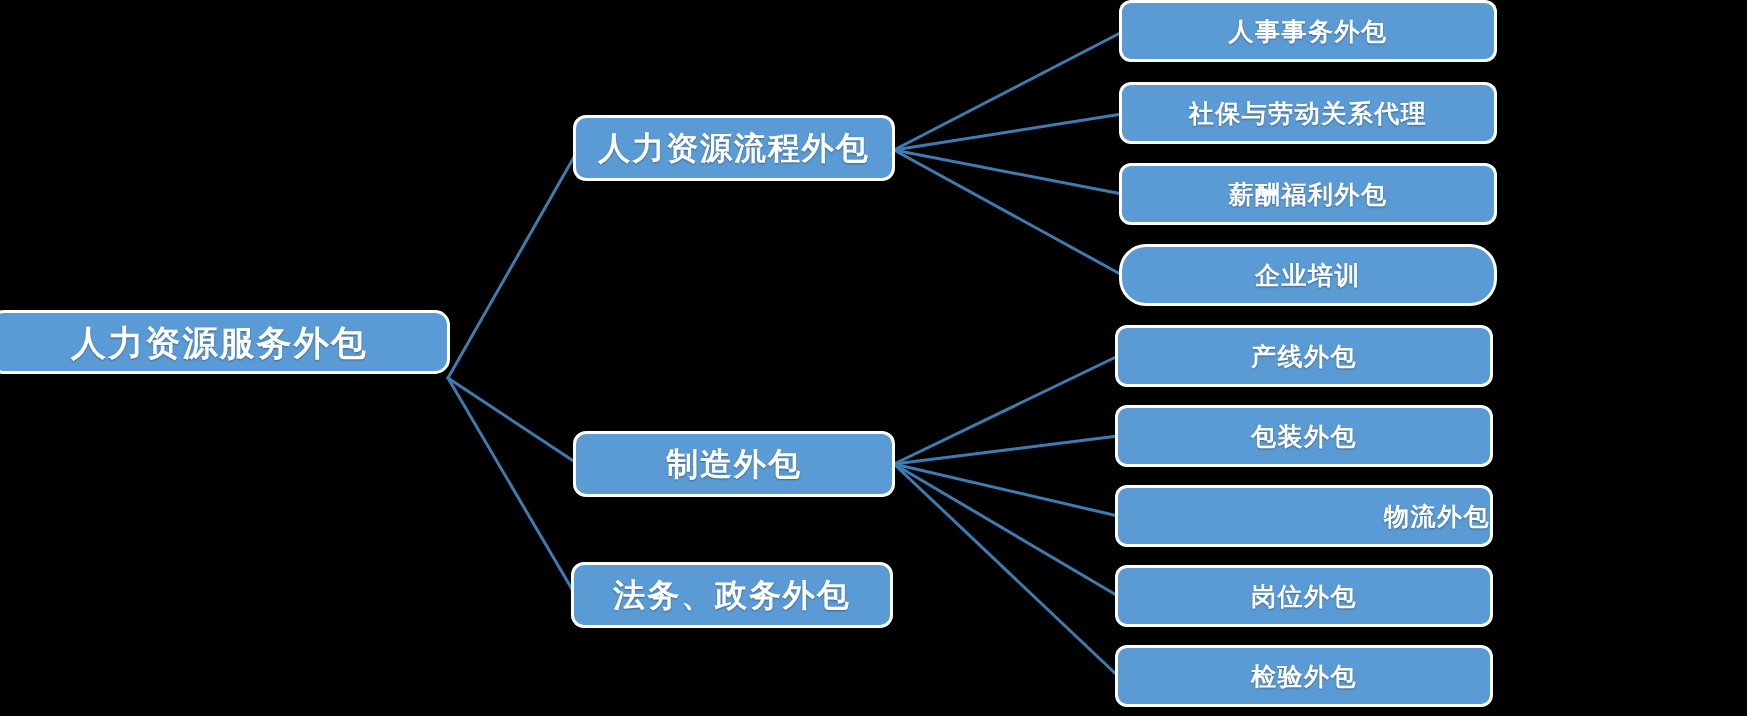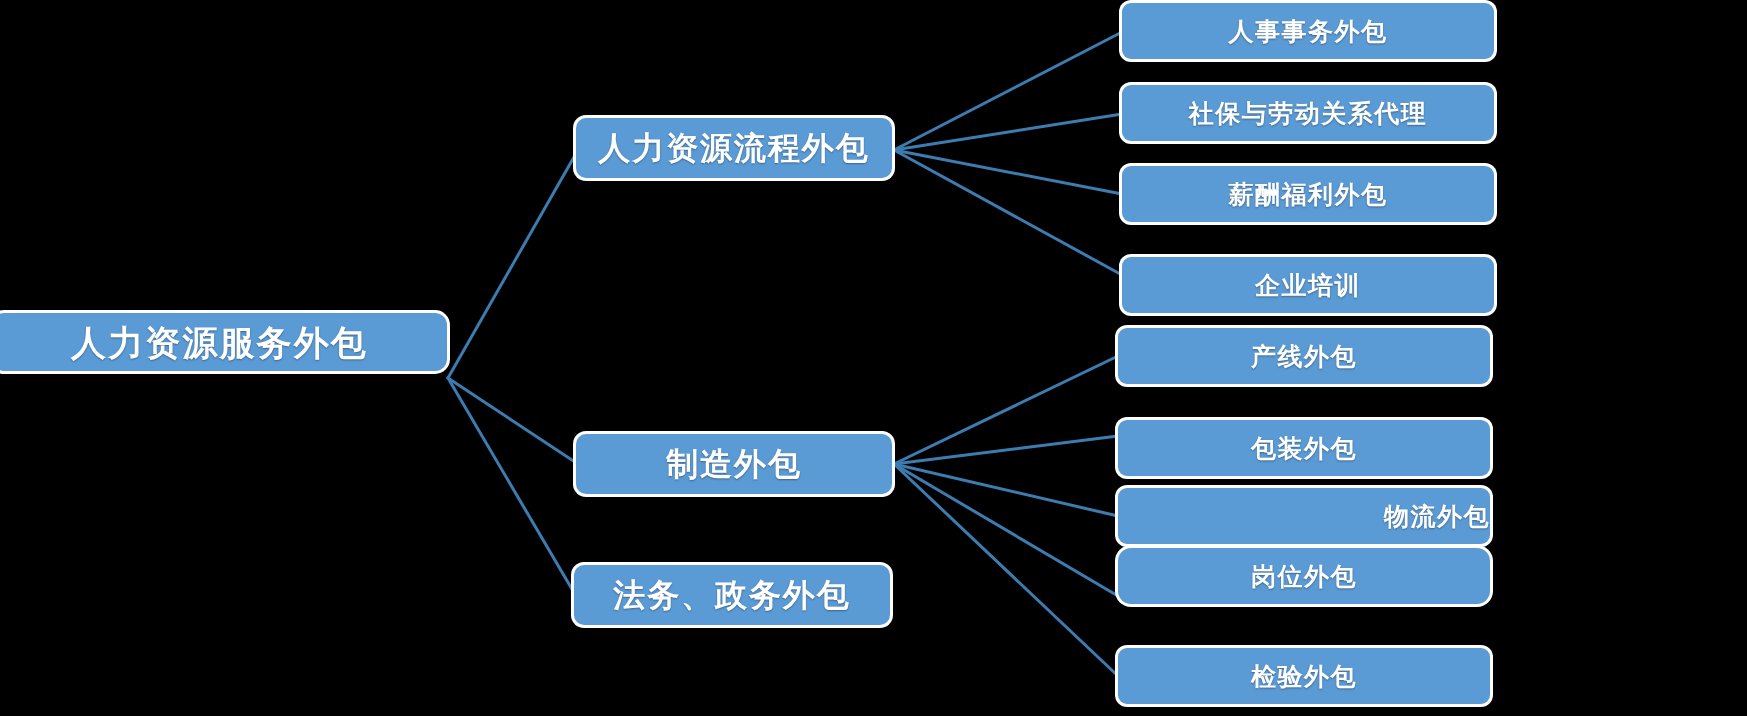--- a/index.html
+++ b/index.html
@@ -80,25 +80,25 @@
     left: 1122px;
     width: 372px;
     height: 56px;
     font-size: 25px;
     font-weight: 700;
     border-radius: 9px;
   }
   .node.leaf-0 { top: 3px; }
   .node.leaf-1 { top: 85px; }
   .node.leaf-2 { top: 166px; }
-  .node.leaf-3 { top: 257px; }
+  .node.leaf-3 { top: 247px; border-radius: 24px; }
   .node.leaf-4 { top: 328px; left: 1118px; }
-  .node.leaf-5 { top: 420px; left: 1118px; }
+  .node.leaf-5 { top: 408px; left: 1118px; }
   .node.leaf-6 { top: 488px; left: 1118px; justify-content: flex-end; }
-  .node.leaf-7 { top: 548px; left: 1118px; border-radius: 13px; }
+  .node.leaf-7 { top: 568px; left: 1118px; }
   .node.leaf-8 { top: 648px; left: 1118px; text-align: right; }
 </style>
 </head>
 <body>
 
 <div id="canvas">
 
   <svg id="edges" viewBox="0 0 1747 716" preserveAspectRatio="none" xmlns="http://www.w3.org/2000/svg">
     <g stroke="#3d7cb0" stroke-width="3" fill="none" stroke-linecap="round">
 

